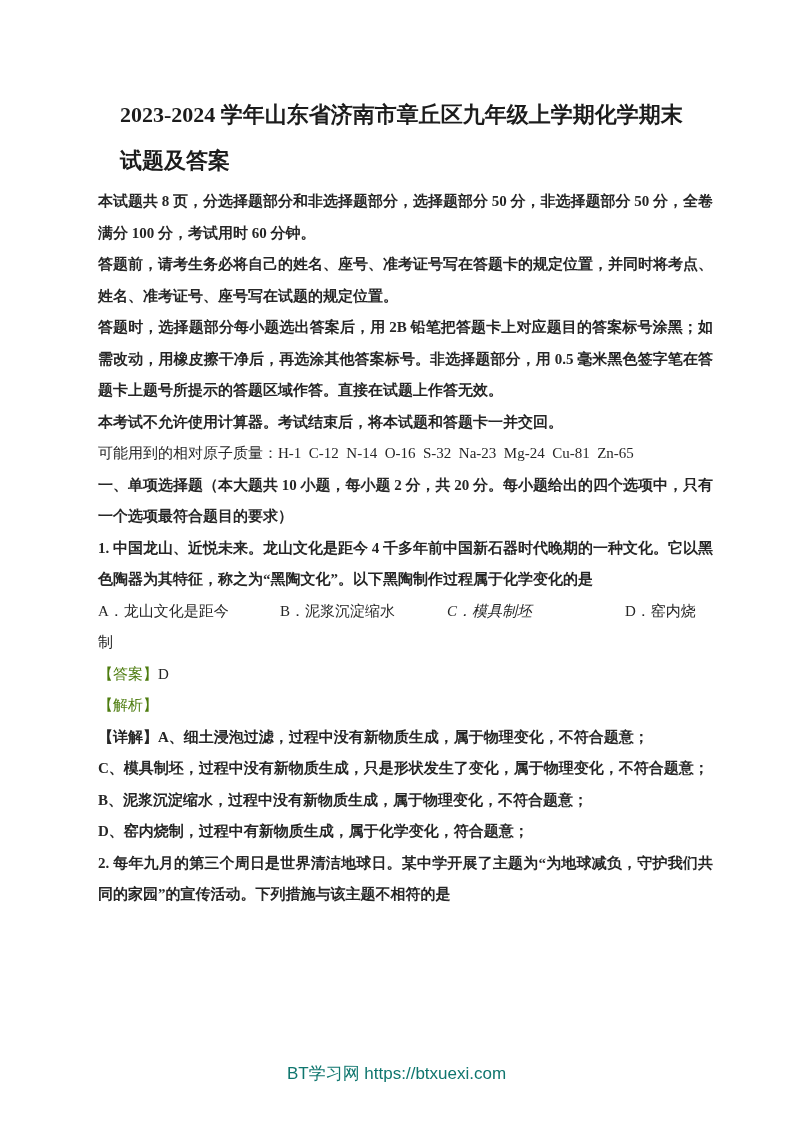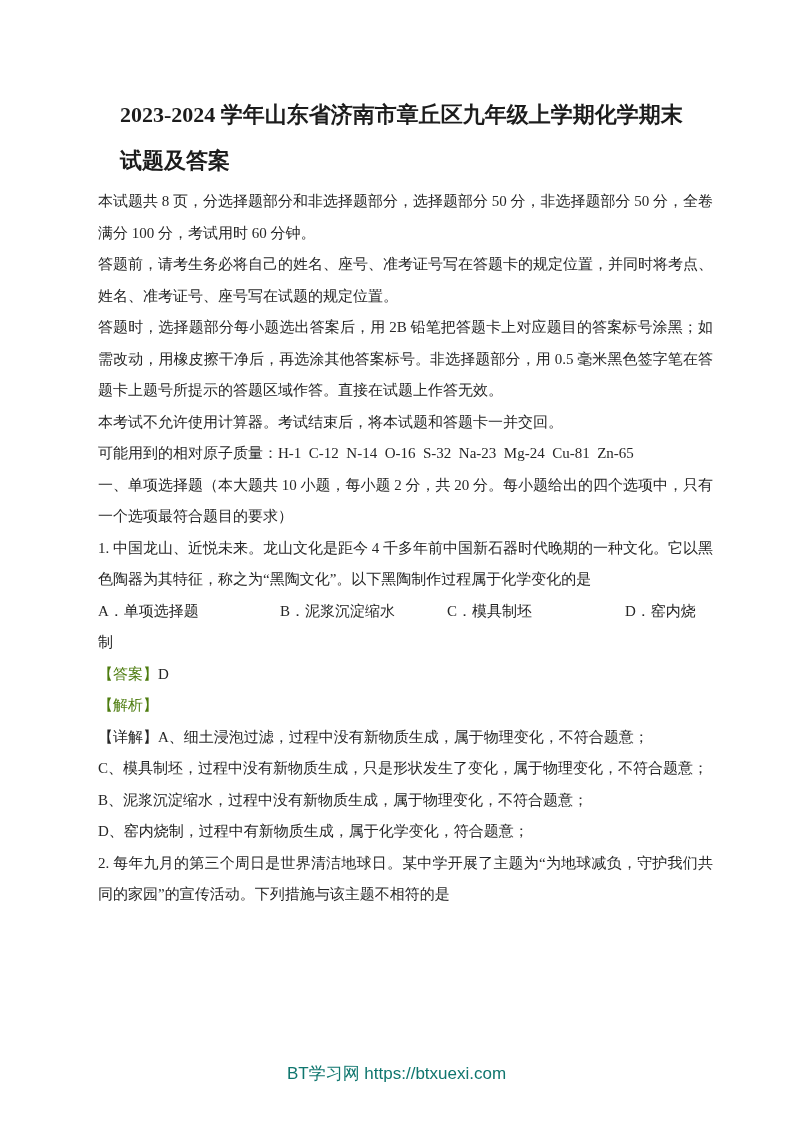--- a/index.html
+++ b/index.html
@@ -31,31 +31,32 @@
   }
   .title div { margin: 0; }
   p.line, div.line {
     margin: 0;
     font-size: 15px;
     line-height: 31.5px;
   }
   .justify {
     text-align: justify;
     text-align-last: left;
+    font-weight: bold;
   }
   .pre { white-space: pre; }
   .blue { color: #4d7c0f; }
   .options-row {
     display: flex;
     font-size: 15px;
     line-height: 31.5px;
   }
   .opt-slot-a { width: 182px; }
   .opt-slot-b { width: 167px; }
-  .opt-slot-c { width: 178px; }
+  .opt-slot-c { width: 178px; font-style: italic; }
   .opt-slot-d { flex: 1; }
   .footer {
     position: absolute;
     left: 0;
     right: 0;
     top: 1062px;
     text-align: center;
     font-family: "Liberation Sans", sans-serif;
     font-size: 17px;
     color: #0f766e;
@@ -75,21 +76,21 @@
     <p class="line justify">本试题共 8 页，分选择题部分和非选择题部分，选择题部分 50 分，非选择题部分 50 分，全卷满分 100 分，考试用时 60 分钟。</p>
     <p class="line justify">答题前，请考生务必将自己的姓名、座号、准考证号写在答题卡的规定位置，并同时将考点、姓名、准考证号、座号写在试题的规定位置。</p>
     <p class="line justify">答题时，选择题部分每小题选出答案后，用 2B 铅笔把答题卡上对应题目的答案标号涂黑；如需改动，用橡皮擦干净后，再选涂其他答案标号。非选择题部分，用 0.5 毫米黑色签字笔在答题卡上题号所提示的答题区域作答。直接在试题上作答无效。</p>
     <p class="line justify">本考试不允许使用计算器。考试结束后，将本试题和答题卡一并交回。</p>
     <p class="line pre">可能用到的相对原子质量：H-1  C-12  N-14  O-16  S-32  Na-23  Mg-24  Cu-81  Zn-65</p>
     <p class="line justify">一、单项选择题（本大题共 10 小题，每小题 2 分，共 20 分。每小题给出的四个选项中，只有一个选项最符合题目的要求）</p>
 
     <p class="line justify">1. 中国龙山、近悦未来。龙山文化是距今 4 千多年前中国新石器时代晚期的一种文化。它以黑色陶器为其特征，称之为“黑陶文化”。以下黑陶制作过程属于化学变化的是</p>
 
     <div class="options-row">
-      <span class="opt-slot-a">A．单项选择题</span>
+      <span class="opt-slot-a">A．龙山文化是距今</span>
       <span class="opt-slot-b">B．泥浆沉淀缩水</span>
       <span class="opt-slot-c">C．模具制坯</span>
       <span class="opt-slot-d">D．窑内烧</span>
     </div>
     <p class="line">制</p>
 
     <p class="line">
       <span class="blue">【答案】</span><span>D</span>
     </p>
 

